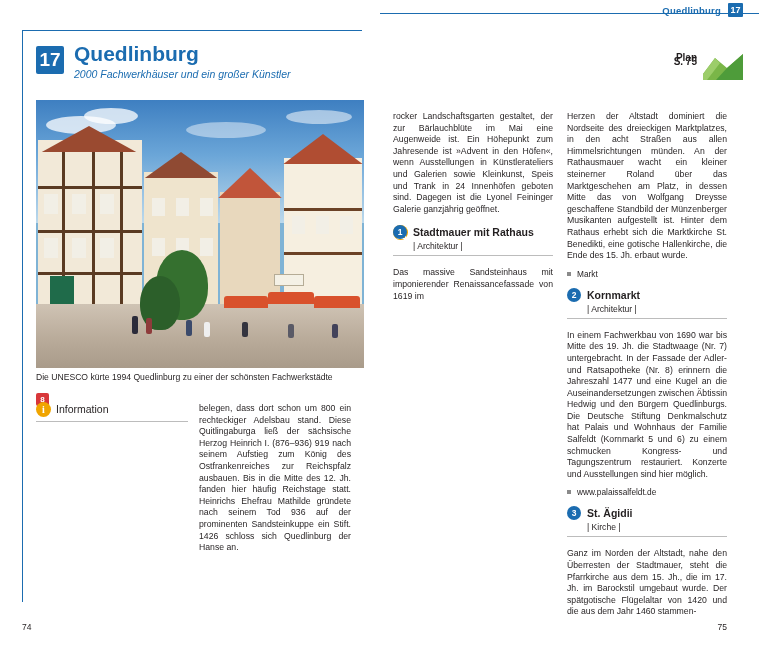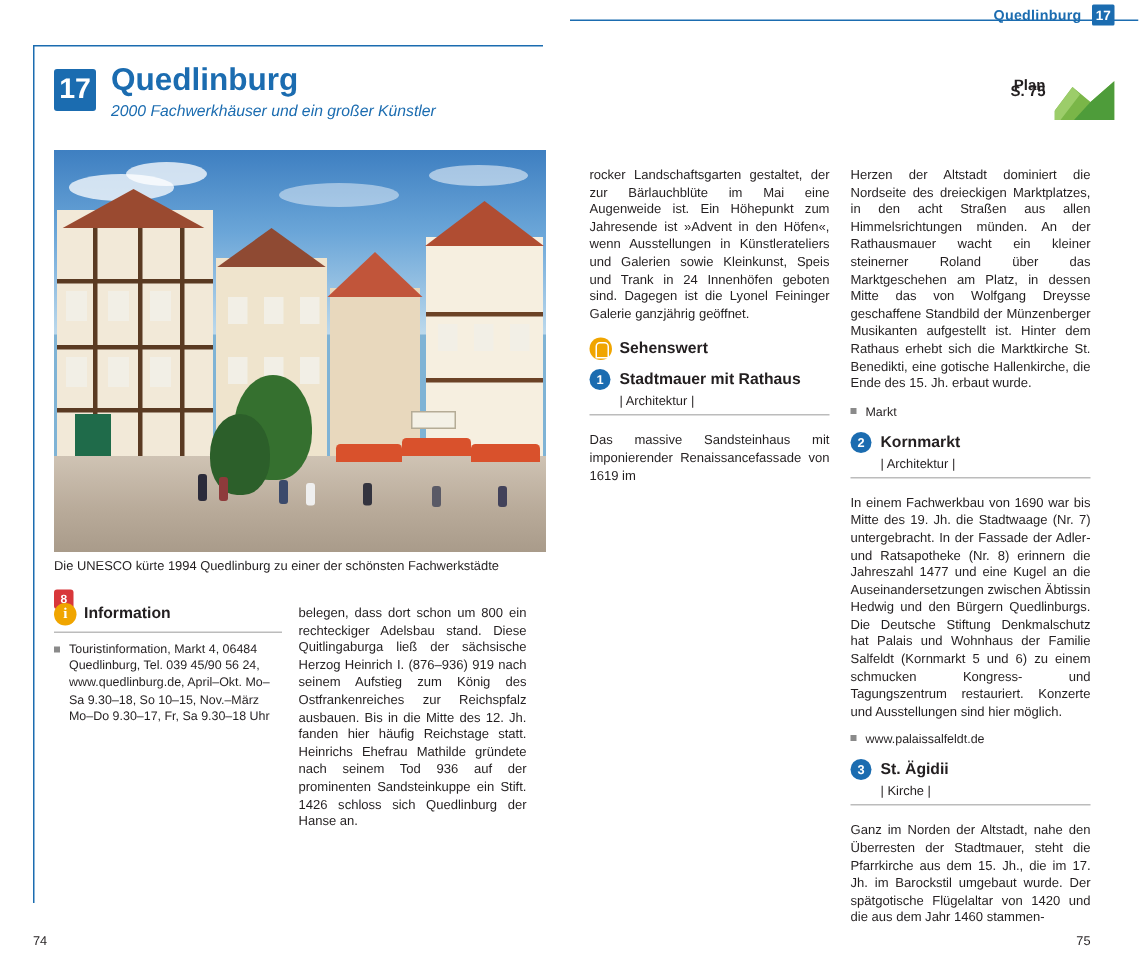--- a/index.html
+++ b/index.html
@@ -193,21 +193,21 @@
     background: #f0a500;
     color: #fff;
     font-size: 10px;
     font-weight: 700;
     font-family: "Liberation Serif", serif;
     text-align: center;
     line-height: 15px;
   }
   .boxhead .lbl {
     font-size: 10.5px;
-    font-weight: 700;
+    font-weight: 400;
     color: #231f20;
     line-height: 15px;
   }
   .boxrule {
     height: 1px;
     background: #bcbcbc;
     margin-bottom: 5px;
   }
   .bullet {
     position: relative;
@@ -430,35 +430,33 @@
   <div class="rednote">
     <div class="badge">8</div>
   </div>
 
   <div class="infobox">
     <div class="boxhead">
       <div class="circ">i</div>
       <div class="lbl">Information</div>
     </div>
     <div class="boxrule"></div>
-    <div class="bullet">Touristinformation, Markt 4, 06484 Quedlinburg, Tel. 039 45/90 56 24, www.quedlinburg.de, April–Okt. Mo–Sa 9.30–18, So 10–15, Nov.–März Mo–Do 9.30–17, Fr, Sa 9.30–18 Uhr</div>
   </div>
 
 </div>
 
 <div class="lcol2">
   <p class="body cont">belegen, dass dort schon um 800 ein rechteckiger Adelsbau stand. Diese Quitlingaburga ließ der sächsische Herzog Heinrich I. (876–936) 919 nach seinem Aufstieg zum König des Ostfrankenreiches zur Reichspfalz ausbauen. Bis in die Mitte des 12. Jh. fanden hier häufig Reichstage statt. Heinrichs Ehefrau Mathilde gründete nach seinem Tod 936 auf der prominenten Sandsteinkuppe ein Stift. 1426 schloss sich Quedlinburg der Hanse an.</p>
 </div>
 
 <div class="rcol1">
   <p class="body cont">rocker Landschaftsgarten gestaltet, der zur Bärlauchblüte im Mai eine Augenweide ist. Ein Höhepunkt zum Jahresende ist »Advent in den Höfen«, wenn Ausstellungen in Künstlerateliers und Galerien sowie Kleinkunst, Speis und Trank in 24 Innenhöfen geboten sind. Dagegen ist die Lyonel Feininger Galerie ganzjährig geöffnet.</p>
 
   <div class="sehenswert">
     <div class="ic"></div>
-    <div class="lbl">Sehenswert</div>
   </div>
 
   <div class="poi">
     <div class="row">
       <div class="num">1</div>
       <div class="nm">Stadtmauer mit Rathaus</div>
     </div>
     <div class="cat">| Architektur |</div>
     <div class="catrule"></div>
     <p class="body">Das massive Sandsteinhaus mit imponierender Renaissancefassade von 1619 im</p>

